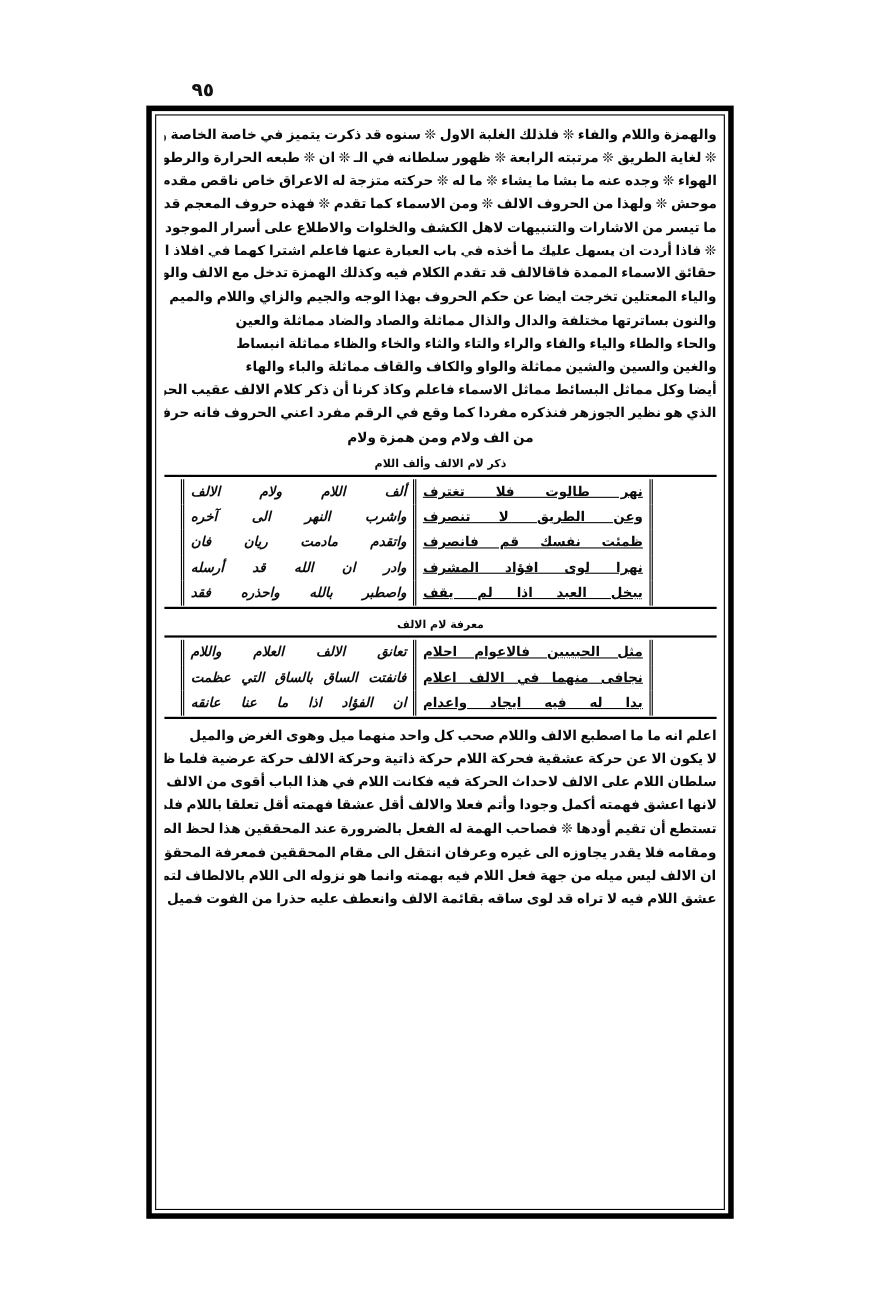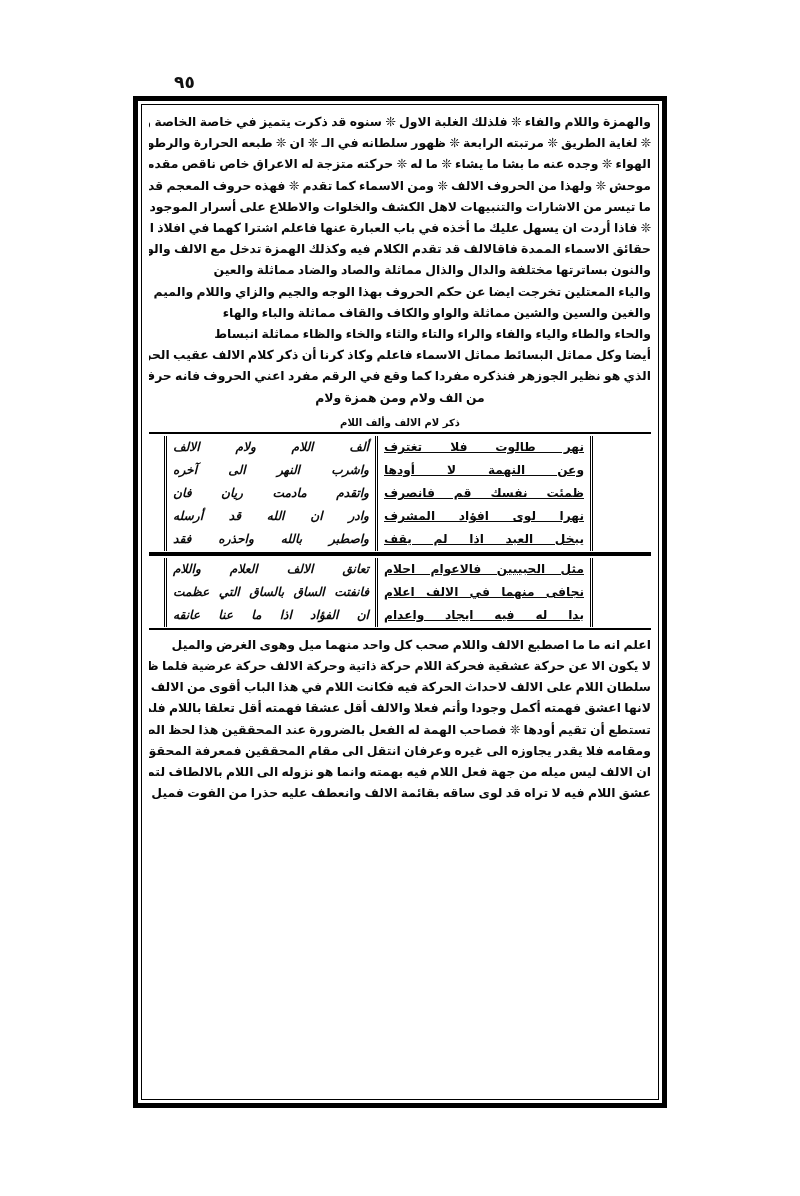--- a/index.html
+++ b/index.html
@@ -118,43 +118,43 @@
   <div class="frame-inner">
 
     <div class="prose">
       <span class="ln"><span>والهمزة واللام والفاء ❊ فلذلك الغلبة الاول ❊ سنوه قد ذكرت يتميز في خاصة الخاصة وفي الخلاصة</span></span>
       <span class="ln"><span>❊ لغاية الطريق ❊ مرتبته الرابعة ❊ ظهور سلطانه في الـ ❊ ان ❊ طبعه الحرارة والرطوبة ❊ عنصره</span></span>
       <span class="ln"><span>الهواء ❊ وجده عنه ما بشا ما يشاء ❊ ما له ❊ حركته متزجة له الاعراق خاص ناقص مقدم مفرد</span></span>
       <span class="ln"><span>موحش ❊ ولهذا من الحروف الالف ❊ ومن الاسماء كما تقدم ❊ فهذه حروف المعجم قد ذكرت بذكر</span></span>
       <span class="ln"><span>ما تيسر من الاشارات والتنبيهات لاهل الكشف والخلوات والاطلاع على أسرار الموجودات</span></span>
       <span class="ln"><span>❊ فاذا أردت ان يسهل عليك ما أخذه في باب العبارة عنها فاعلم اشترا كهما في افلاذ الاسماء أظهر لهم</span></span>
       <span class="ln"><span>حقائق الاسماء الممدة فاقالالف قد تقدم الكلام فيه وكذلك الهمزة تدخل مع الالف والواو</span></span>
+      <span class="ln"><span>والياء المعتلين تخرجت ايضا عن حكم الحروف بهذا الوجه والجيم والزاي واللام والميم</span></span>
       <span class="ln"><span>والنون بساترتها مختلفة والدال والذال مماثلة والصاد والضاد مماثلة والعين</span></span>
-      <span class="ln"><span>والياء المعتلين تخرجت ايضا عن حكم الحروف بهذا الوجه والجيم والزاي واللام والميم</span></span>
+      <span class="ln"><span>والحاء والطاء والياء والفاء والراء والتاء والثاء والخاء والظاء مماثلة انبساط</span></span>
       <span class="ln"><span>والغين والسين والشين مماثلة والواو والكاف والقاف مماثلة والباء والهاء</span></span>
-      <span class="ln"><span>والحاء والطاء والياء والفاء والراء والتاء والثاء والخاء والظاء مماثلة انبساط</span></span>
       <span class="ln"><span>أيضا وكل مماثل البسائط مماثل الاسماء فاعلم وكاذ كرنا أن ذكر كلام الالف عقيب الحروف</span></span>
       <span class="ln"><span>الذي هو نظير الجوزهر فنذكره مفردا كما وقع في الرقم مفرد اعني الحروف فانه حرف زائد مركب</span></span>
       <span class="ln center"><span>من الف ولام ومن همزة ولام</span></span>
     </div>
 
     <div class="sec-head">ذكر لام الالف وألف اللام</div>
 
     <div class="vtable-wrap">
       <table class="vtable">
         <tbody>
             <tr>
           <td class="pad"></td>
           <td class="c1">نهر طالوت فلا تغترف</td>
           <td class="c2">ألف اللام ولام الالف</td>
           <td class="pad"></td>
         </tr>
         <tr>
           <td class="pad"></td>
-          <td class="c1">وعن النهمة لا أودها</td>
+          <td class="c1">وعن الطريق لا تنصرف</td>
           <td class="c2">واشرب النهر الى آخره</td>
           <td class="pad"></td>
         </tr>
         <tr>
           <td class="pad"></td>
           <td class="c1">ظمئت نفسك قم فانصرف</td>
           <td class="c2">واتقدم مادمت ريان فان</td>
           <td class="pad"></td>
         </tr>
         <tr>
@@ -166,20 +166,21 @@
         <tr>
           <td class="pad"></td>
           <td class="c1">يبخل العبد اذا لم يقف</td>
           <td class="c2">واصطبر بالله واحذره فقد</td>
           <td class="pad"></td>
         </tr>
       </tbody>
         </table>
     </div>
 
+    <div class="sec-head">معرفة لام الالف</div>
 
     <div class="vtable-wrap">
       <table class="vtable">
         <tbody>
             <tr>
           <td class="pad"></td>
           <td class="c1">مثل الحبيبين فالاعوام احلام</td>
           <td class="c2">تعانق الالف العلام واللام</td>
           <td class="pad"></td>
         </tr>

